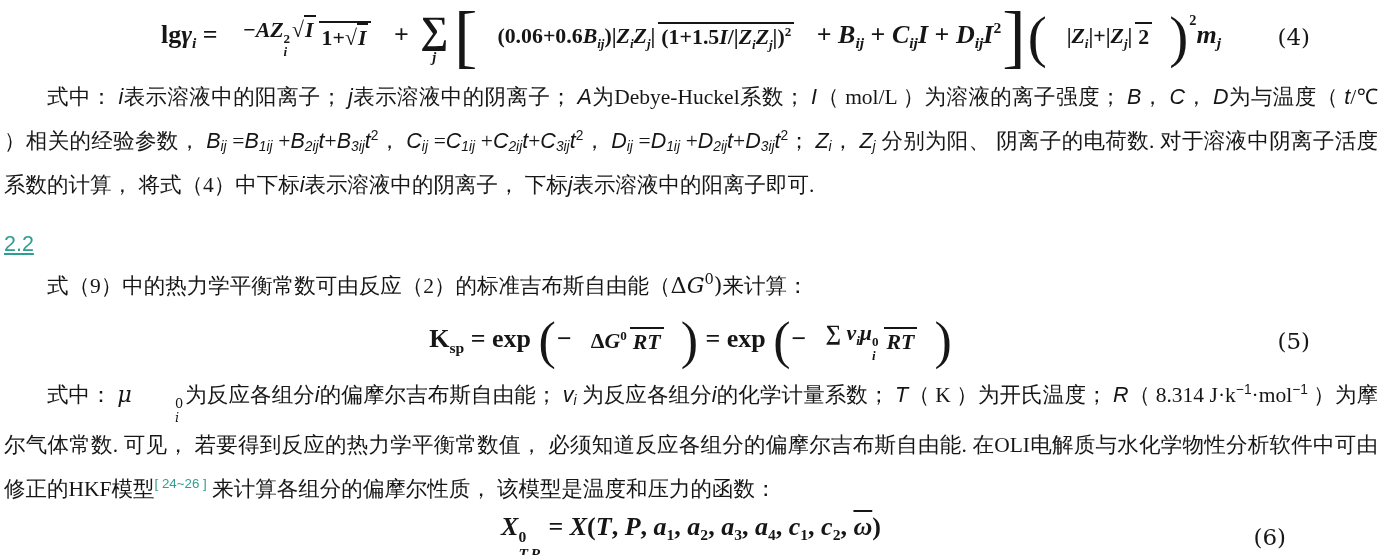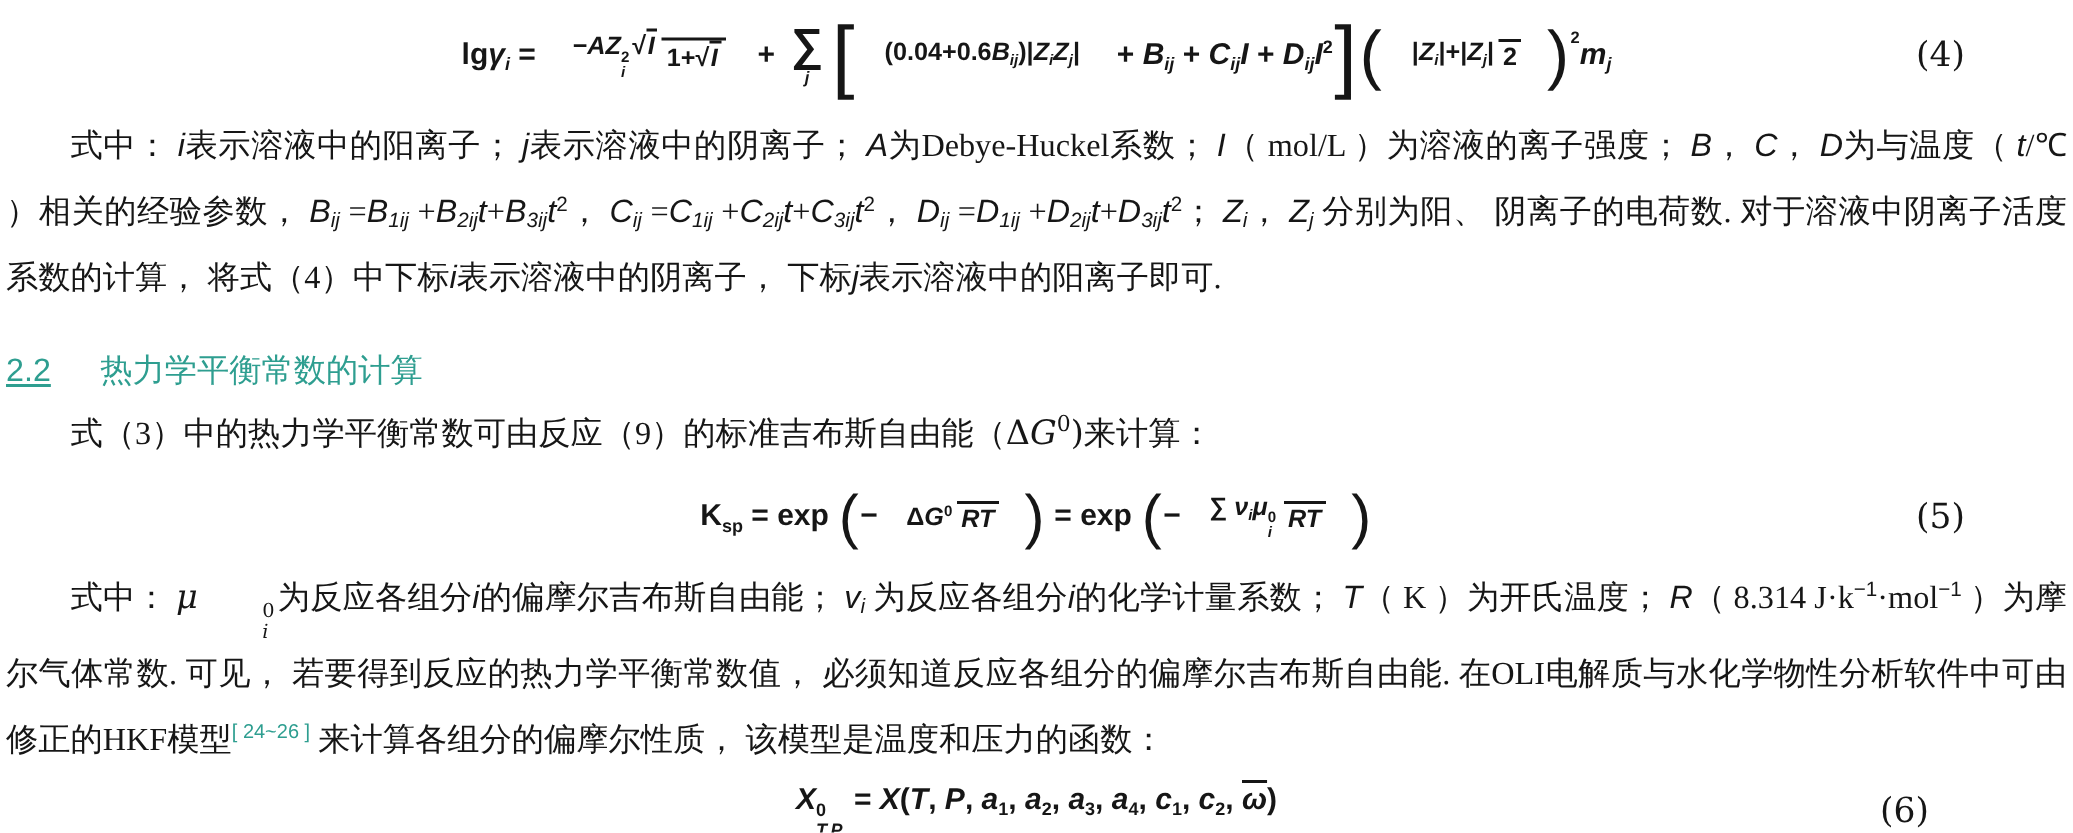--- a/index.html
+++ b/index.html
@@ -5,21 +5,21 @@
   html,body{margin:0;padding:0;background:#ffffff;}
   body{width:1382px;height:555px;overflow:hidden;color:#161616;
        font-family:"Liberation Sans",sans-serif;}
   .page{padding:0 4px;width:1374px;}
 
   
   .eqrow{position:relative;display:flex;justify-content:center;align-items:center;}
   .eqrow-4{height:74px;}
   .eqrow-5{height:58px;margin-top:4px;justify-content:center;}
   .eqrow-6{height:46px;margin-top:2px;}
-  .math{font-family:Liberation Sans, sans-serif;font-size:20px;font-weight:700;white-space:nowrap;}
+  .math{font-family:Liberation Serif, serif;font-size:26px;font-weight:700;white-space:nowrap;}
   .eqnum{position:absolute;right:68px;top:50%;transform:translateY(-50%);
          font-family:"DejaVu Serif","Liberation Serif",serif;font-size:23px;font-weight:400;}
   .eqrow-6 .eqnum{right:92px;}
 
   .m-rm{font-style:normal;}
   .m-it{font-style:italic;}
   .m-sub{font-style:italic;font-size:0.60em;vertical-align:-0.35em;}
   .m-subr{font-style:normal;font-size:0.60em;vertical-align:-0.35em;}
   .m-sup{font-style:normal;font-size:0.60em;vertical-align:0.60em;}
   .m-supbig{font-style:normal;font-size:0.55em;vertical-align:1.25em;}
@@ -84,36 +84,36 @@
               <span class="rad"><span class="m-it">I</span></span>
             </span></span>
           <span class="den"><span class="m-rm">1+</span><span class="msqrt">
               <span class="sq">√</span>
               <span class="rad"><span class="m-it">I</span></span>
             </span></span>
         </span><span class="m-rm"> + </span><span class="msum">
           <span class="sig">∑</span>
           <span class="ssub"><span class="m-it">j</span></span>
         </span><span class="mbig" style="font-size: 2.7em;">[</span><span class="mfrac">
-          <span class="num"><span class="m-rm">(0.04+0.6</span><span class="m-it">B</span><span class="m-sub">ij</span><span class="m-rm">)|</span><span class="m-it">Z</span><span class="m-sub">i</span><span class="m-it">Z</span><span class="m-sub">j</span><span class="m-rm">|</span></span>
+          <span class="num"><span class="m-rm">(0.06+0.6</span><span class="m-it">B</span><span class="m-sub">ij</span><span class="m-rm">)|</span><span class="m-it">Z</span><span class="m-sub">i</span><span class="m-it">Z</span><span class="m-sub">j</span><span class="m-rm">|</span></span>
+          <span class="den"><span class="m-rm">(1+1.5</span><span class="m-it">I</span><span class="m-rm">/|</span><span class="m-it">Z</span><span class="m-sub">i</span><span class="m-it">Z</span><span class="m-sub">j</span><span class="m-rm">|)</span><span class="m-sup">2</span></span>
         </span><span class="m-rm"> + </span><span class="m-it">B</span><span class="m-sub">ij</span><span class="m-rm"> + </span><span class="m-it">C</span><span class="m-sub">ij</span><span class="m-it">I</span><span class="m-rm"> + </span><span class="m-it">D</span><span class="m-sub">ij</span><span class="m-it">I</span><span class="m-sup">2</span><span class="mbig" style="font-size: 2.7em;">]</span><span class="mbig" style="font-size: 2.2em;">(</span><span class="mfrac">
           <span class="num"><span class="m-rm">|</span><span class="m-it">Z</span><span class="m-sub">i</span><span class="m-rm">|+|</span><span class="m-it">Z</span><span class="m-sub">j</span><span class="m-rm">|</span></span>
           <span class="den"><span class="m-rm">2</span></span>
         </span><span class="mbig" style="font-size: 2.2em;">)</span><span class="m-supbig">2</span><span class="m-it">m</span><span class="m-sub">j</span></div>
     <span class="eqnum">(4)</span>
   </div>
 
   <p class="para indent p1"><span class="r-cn">式中： </span><span class="r-it">i</span><span class="r-cn">表示溶液中的阳离子； </span><span class="r-it">j</span><span class="r-cn">表示溶液中的阴离子； </span><span class="r-it">A</span><span class="r-cn">为Debye-Huckel系数； </span><span class="r-it">I</span><span class="r-cn">（ mol/L ）为溶液的离子强度； </span><span class="r-it">B</span><span class="r-cn">， </span><span class="r-it">C</span><span class="r-cn">， </span><span class="r-it">D</span><span class="r-cn">为与温度（ </span><span class="r-it">t</span><span class="r-cn">/℃ ）相关的经验参数， </span><span class="r-it">B</span><span class="r-sub">ij</span><span class="r-cn"> =</span><span class="r-it">B</span><span class="r-sub">1ij</span><span class="r-cn"> +</span><span class="r-it">B</span><span class="r-sub">2ij</span><span class="r-it">t</span><span class="r-cn">+</span><span class="r-it">B</span><span class="r-sub">3ij</span><span class="r-it">t</span><span class="r-sup">2</span><span class="r-cn">， </span><span class="r-it">C</span><span class="r-sub">ij</span><span class="r-cn"> =</span><span class="r-it">C</span><span class="r-sub">1ij</span><span class="r-cn"> +</span><span class="r-it">C</span><span class="r-sub">2ij</span><span class="r-it">t</span><span class="r-cn">+</span><span class="r-it">C</span><span class="r-sub">3ij</span><span class="r-it">t</span><span class="r-sup">2</span><span class="r-cn">， </span><span class="r-it">D</span><span class="r-sub">ij</span><span class="r-cn"> =</span><span class="r-it">D</span><span class="r-sub">1ij</span><span class="r-cn"> +</span><span class="r-it">D</span><span class="r-sub">2ij</span><span class="r-it">t</span><span class="r-cn">+</span><span class="r-it">D</span><span class="r-sub">3ij</span><span class="r-it">t</span><span class="r-sup">2</span><span class="r-cn">； </span><span class="r-it">Z</span><span class="r-sub">i</span><span class="r-cn">， </span><span class="r-it">Z</span><span class="r-sub">j</span><span class="r-cn"> 分别为阳、 阴离子的电荷数. 对于溶液中阴离子活度系数的计算， 将式（4）中下标</span><span class="r-it">i</span><span class="r-cn">表示溶液中的阴离子， 下标</span><span class="r-it">j</span><span class="r-cn">表示溶液中的阳离子即可.</span></p>
 
   <h3 class="section-heading">
     <span class="sec-num">2.2</span>
-    <span class="sec-title">热力学平衡常数的计算</span>
   </h3>
 
-  <p class="para indent"><span class="r-cn">式（3）中的热力学平衡常数可由反应（9）的标准吉布斯自由能（</span><span class="r-mrm">Δ</span><span class="r-mit">G</span><span class="r-msup">0</span><span class="r-mrm">)</span><span class="r-cn">来计算：</span></p>
+  <p class="para indent"><span class="r-cn">式（9）中的热力学平衡常数可由反应（2）的标准吉布斯自由能（</span><span class="r-mrm">Δ</span><span class="r-mit">G</span><span class="r-msup">0</span><span class="r-mrm">)</span><span class="r-cn">来计算：</span></p>
 
   <div class="eqrow eqrow-5">
     <div class="math"><span class="m-rm">K</span><span class="m-subr">sp</span><span class="m-rm"> = </span><span class="m-rm">exp </span><span class="mbig" style="font-size: 2em;">(</span><span class="m-rm">−</span><span class="mfrac">
           <span class="num"><span class="m-rm">Δ</span><span class="m-it">G</span><span class="m-sup">0</span></span>
           <span class="den"><span class="m-it">R</span><span class="m-it">T</span></span>
         </span><span class="mbig" style="font-size: 2em;">)</span><span class="m-rm"> = </span><span class="m-rm">exp </span><span class="mbig" style="font-size: 2em;">(</span><span class="m-rm">−</span><span class="mfrac">
           <span class="num"><span class="m-rm">∑ </span><span class="m-it">ν</span><span class="m-sub">i</span><span class="m-it">μ</span><span class="mstack">
               <span class="up">0</span>
               <span class="dn">i</span>
             </span></span>

